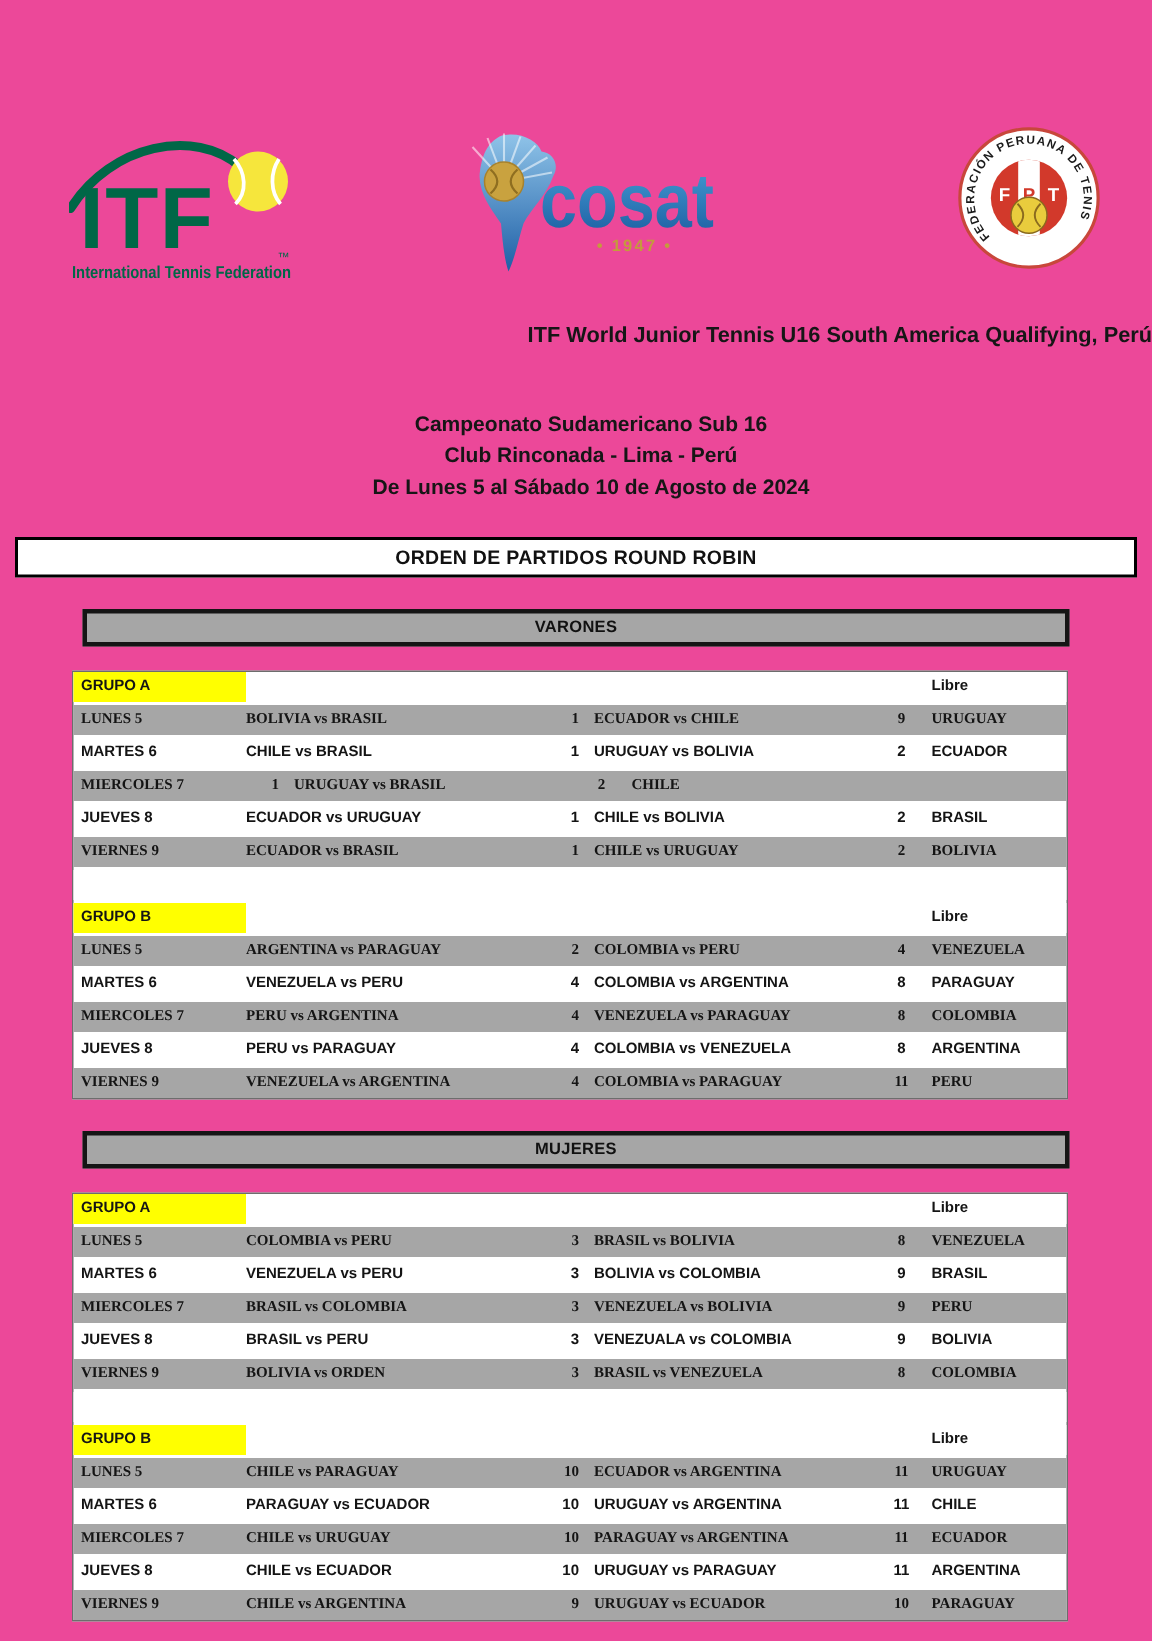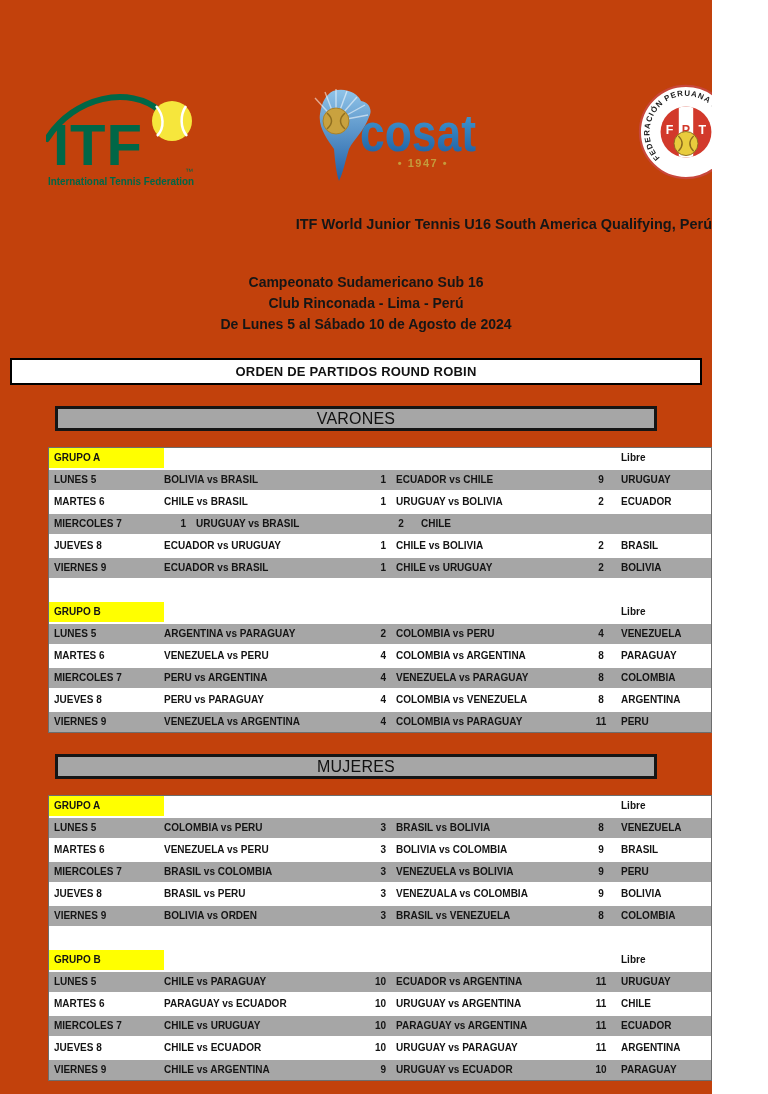--- a/index.html
+++ b/index.html
@@ -1,17 +1,17 @@
 <!DOCTYPE html>
 <html style="--row-gray: #A6A6A6; --group-yellow: #FFFF00;"><head>
 <meta charset="utf-8">
 <style>
   html,body { margin:0; padding:0; background:#ffffff; }
   .page {
-    position:relative; width:712px; height:1094px; background:#c2410c;
+    position:relative; width:768px; height:1094px; background:#ec4899;
     font-family:"Liberation Sans", sans-serif; color:#111; overflow:hidden;
   }
   svg text { font-family:"Liberation Sans", sans-serif; }
 
   
   .logos { position:absolute; top:0; left:0; width:768px; height:200px; }
   .logo-itf   { position:absolute; left:46px;  top:92px; }
   .logo-cosat { position:absolute; left:303px; top:88px; }
   .logo-fpt   { position:absolute; left:638px; top:84px; }
 
@@ -20,35 +20,35 @@
   .subtitle-block { margin-top:40px; text-align:center; font-weight:bold; font-size:14px; line-height:21px; color:#161616;padding-left:20px; }
 
   .banner {
     margin:23px 10px 0 10px; border:2px solid #000; background:#fff;
     text-align:center; font-weight:bold; font-size:13px; line-height:15px;
     padding:4px 0 4px 0; letter-spacing:0.2px;
   }
   .section-bar {
     margin:21px 55px 0 55px; border:3px solid #151515;
     background:var(--row-gray,#A6A6A6);
-    text-align:center; font-weight:normal; font-size:16px; line-height:15px;
+    text-align:center; font-weight:bold; font-size:11px; line-height:15px;
     padding:2px 0 2px 0; letter-spacing:0.2px;
   }
 
   
   .gtable {
     margin:16px 0 0 48px; width:664px; box-sizing:border-box;
     border:1px solid #6d6d6d; background:#fff;
   }
   .row {
     display:flex; height:20px; line-height:20px; margin-bottom:2px;
     font-size:10px; font-weight:bold; white-space:nowrap; color:#141414;
   }
   .row:last-child { margin-bottom:0; }
-  .row.gray   { background:var(--row-gray,#A6A6A6); }
+  .row.gray   { background:var(--row-gray,#A6A6A6);font-family:Liberation Serif, serif; }
   .row.header { background:#fff; }
   .row.spacer { background:#fff; }
   .c { overflow:hidden; box-sizing:border-box; }
   .c.day   { width:115px; padding-left:5px; }
   .c.m1    { width:200px; }
   .c.n1    { width:22px; text-align:right; }
   .c.m2    { width:195px; padding-left:10px; }
   .c.n2    { width:40px; text-align:center; }
   .c.libre { flex:1; }
   .row.header .c.day { background:var(--group-yellow,#FFFF00); }

